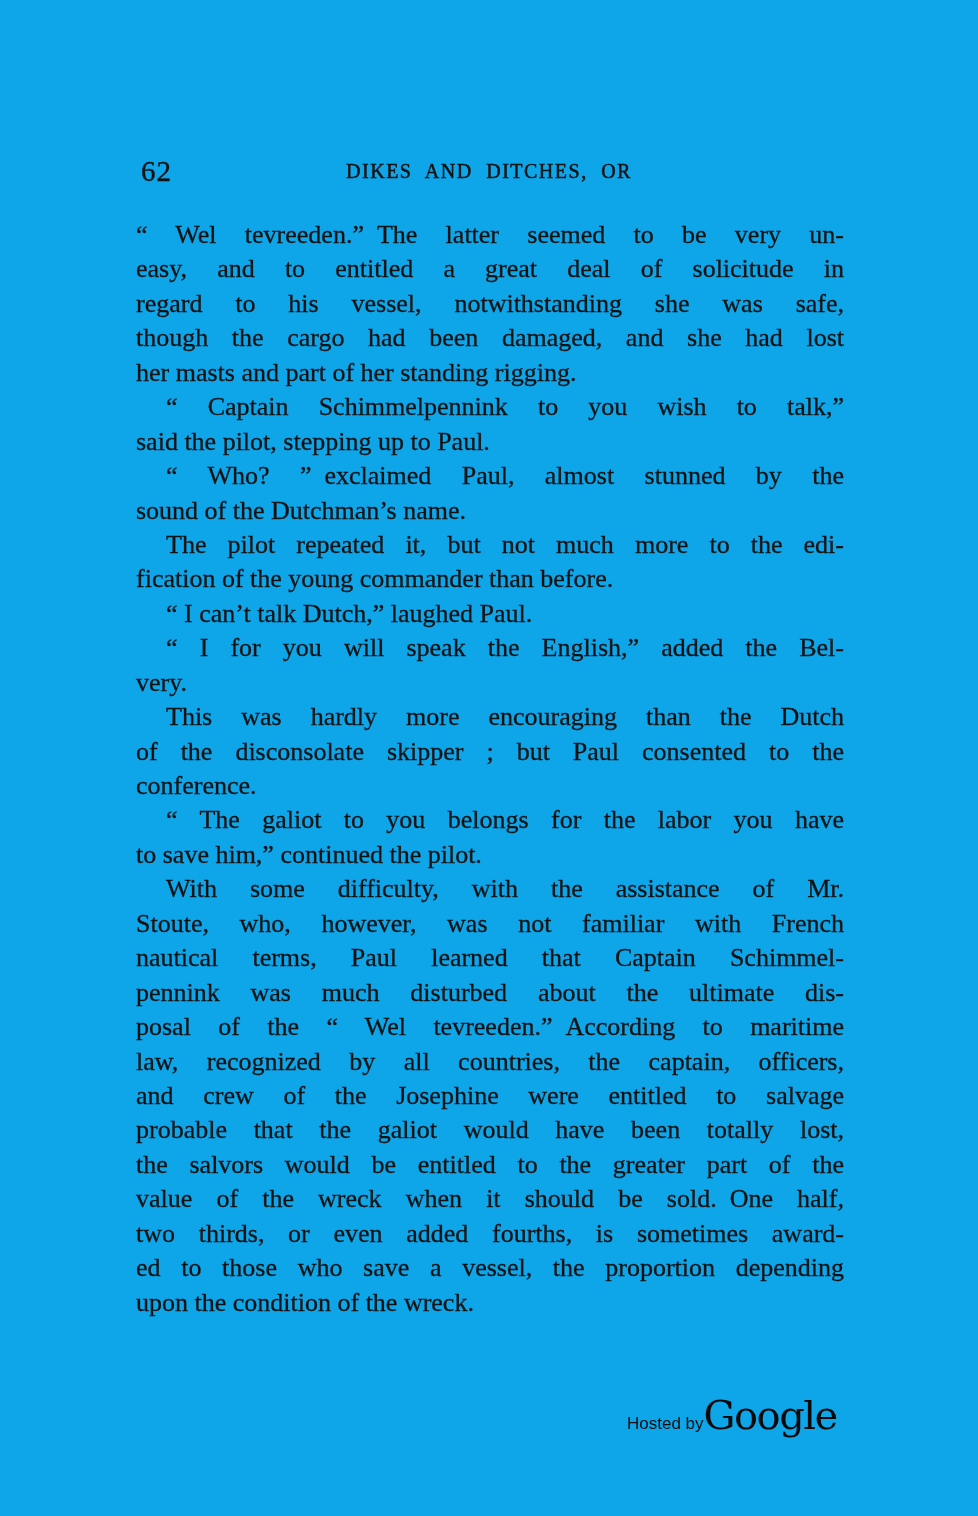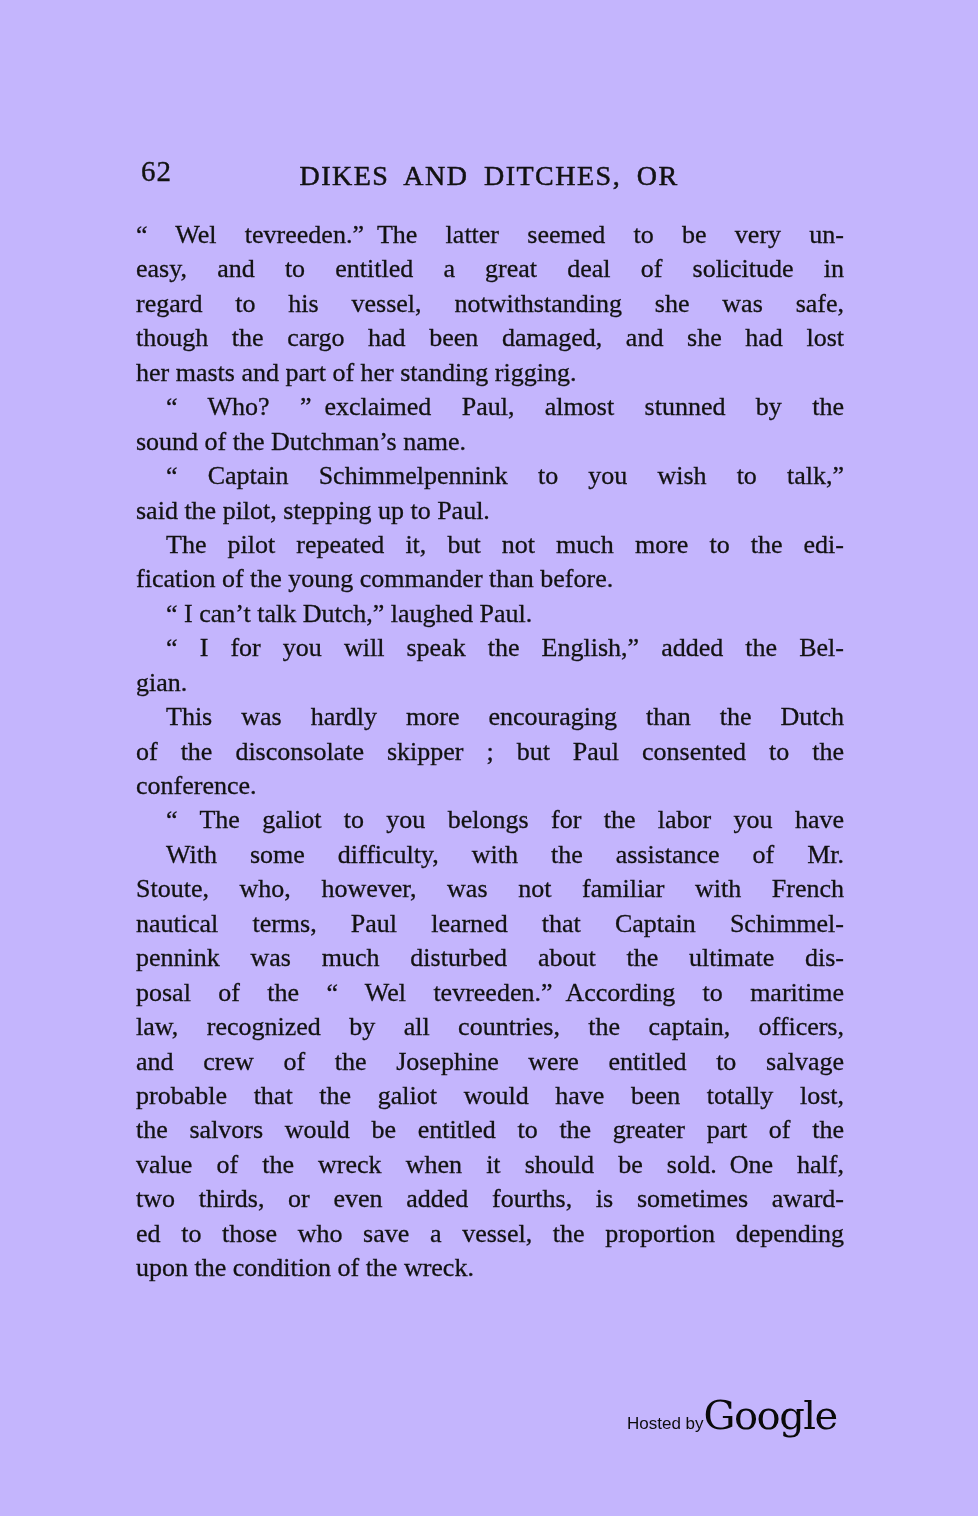--- a/index.html
+++ b/index.html
@@ -6,35 +6,35 @@
   body {
     width: 978px; height: 1516px;
     background: #ffffff;
     position: relative;
     overflow: hidden;
     font-family: "Liberation Serif", serif;
     color: #121212;
   }
   .scan-page {
     position: absolute; inset: 0;
-    background: #c4b5fd;
+    background: #0ea5e9;
   }
   
   .page-number {
     position: absolute;
     left: 141px; top: 155px;
     font-size: 29px;
     letter-spacing: 1px;
     -webkit-text-stroke: 0.35px #121212;
   }
   .running-head {
     position: absolute;
     left: 0; top: 160px; width: 978px;
     text-align: center;
-    font-size: 28px;
+    font-size: 20px;
     letter-spacing: 1.5px;
     word-spacing: 7px;
     -webkit-text-stroke: 0.5px #121212;
   }
   
   .text-block {
     position: absolute;
     left: 136px; top: 218px;
     width: 708px;
   }
@@ -83,45 +83,46 @@
 
   <div class="text-block">
       <div>
         <div class="line">“ Wel tevreeden.” The latter seemed to be very un-</div>
         <div class="line">easy, and to entitled a great deal of solicitude in</div>
         <div class="line">regard to his vessel, notwithstanding she was safe,</div>
         <div class="line">though the cargo had been damaged, and she had lost</div>
         <div class="line para-end">her masts and part of her standing rigging.</div>
       </div>
       <div>
+        <div class="line indent">“ Captain Schimmelpennink to you wish to talk,”</div>
+        <div class="line para-end">said the pilot, stepping up to Paul.</div>
+      </div>
+      <div>
         <div class="line indent">“ Who? ” exclaimed Paul, almost stunned by the</div>
         <div class="line para-end">sound of the Dutchman’s name.</div>
-      </div>
-      <div>
-        <div class="line indent">“ Captain Schimmelpennink to you wish to talk,”</div>
-        <div class="line para-end">said the pilot, stepping up to Paul.</div>
       </div>
       <div>
         <div class="line indent">The pilot repeated it, but not much more to the edi-</div>
         <div class="line para-end">fication of the young commander than before.</div>
       </div>
       <div>
         <div class="line indent para-end">“ I can’t talk Dutch,” laughed Paul.</div>
       </div>
       <div>
         <div class="line indent">“ I for you will speak the English,” added the Bel-</div>
-        <div class="line para-end">gian.</div>
+        <div class="line para-end">very.</div>
       </div>
       <div>
         <div class="line indent">This was hardly more encouraging than the Dutch</div>
         <div class="line">of the disconsolate skipper ; but Paul consented to the</div>
         <div class="line para-end">conference.</div>
       </div>
       <div>
         <div class="line indent">“ The galiot to you belongs for the labor you have</div>
+        <div class="line para-end">to save him,” continued the pilot.</div>
       </div>
       <div>
         <div class="line indent">With some difficulty, with the assistance of Mr.</div>
         <div class="line">Stoute, who, however, was not familiar with French</div>
         <div class="line">nautical terms, Paul learned that Captain Schimmel-</div>
         <div class="line">pennink was much disturbed about the ultimate dis-</div>
         <div class="line">posal of the “ Wel tevreeden.” According to maritime</div>
         <div class="line">law, recognized by all countries, the captain, officers,</div>
         <div class="line">and crew of the Josephine were entitled to salvage</div>
         <div class="line">probable that the galiot would have been totally lost,</div>

